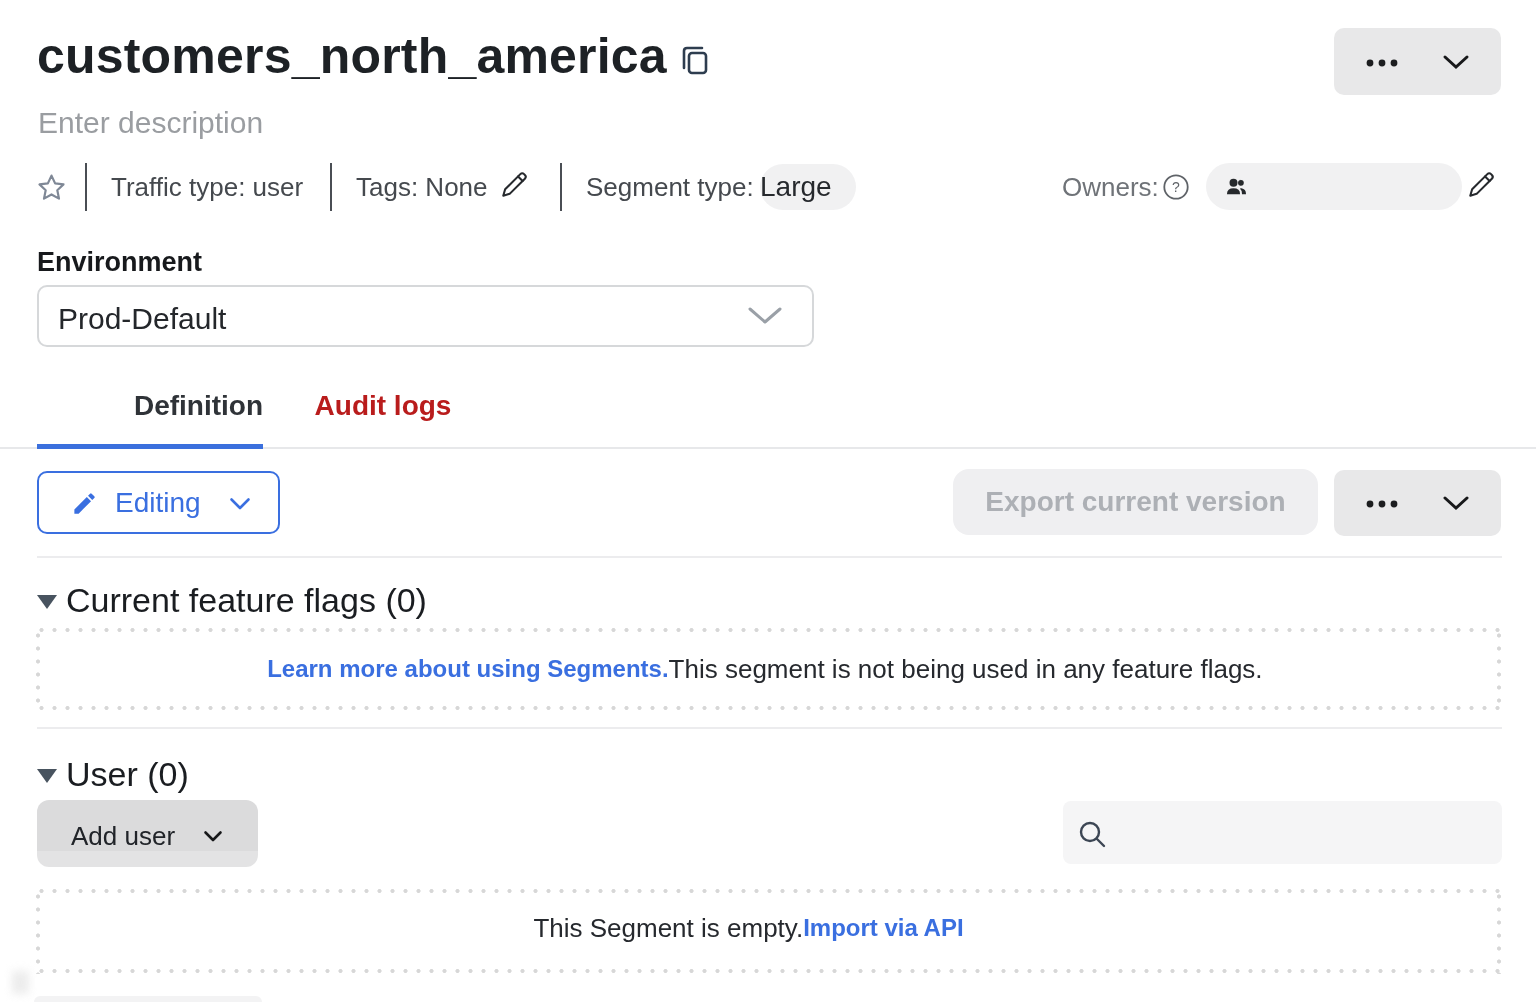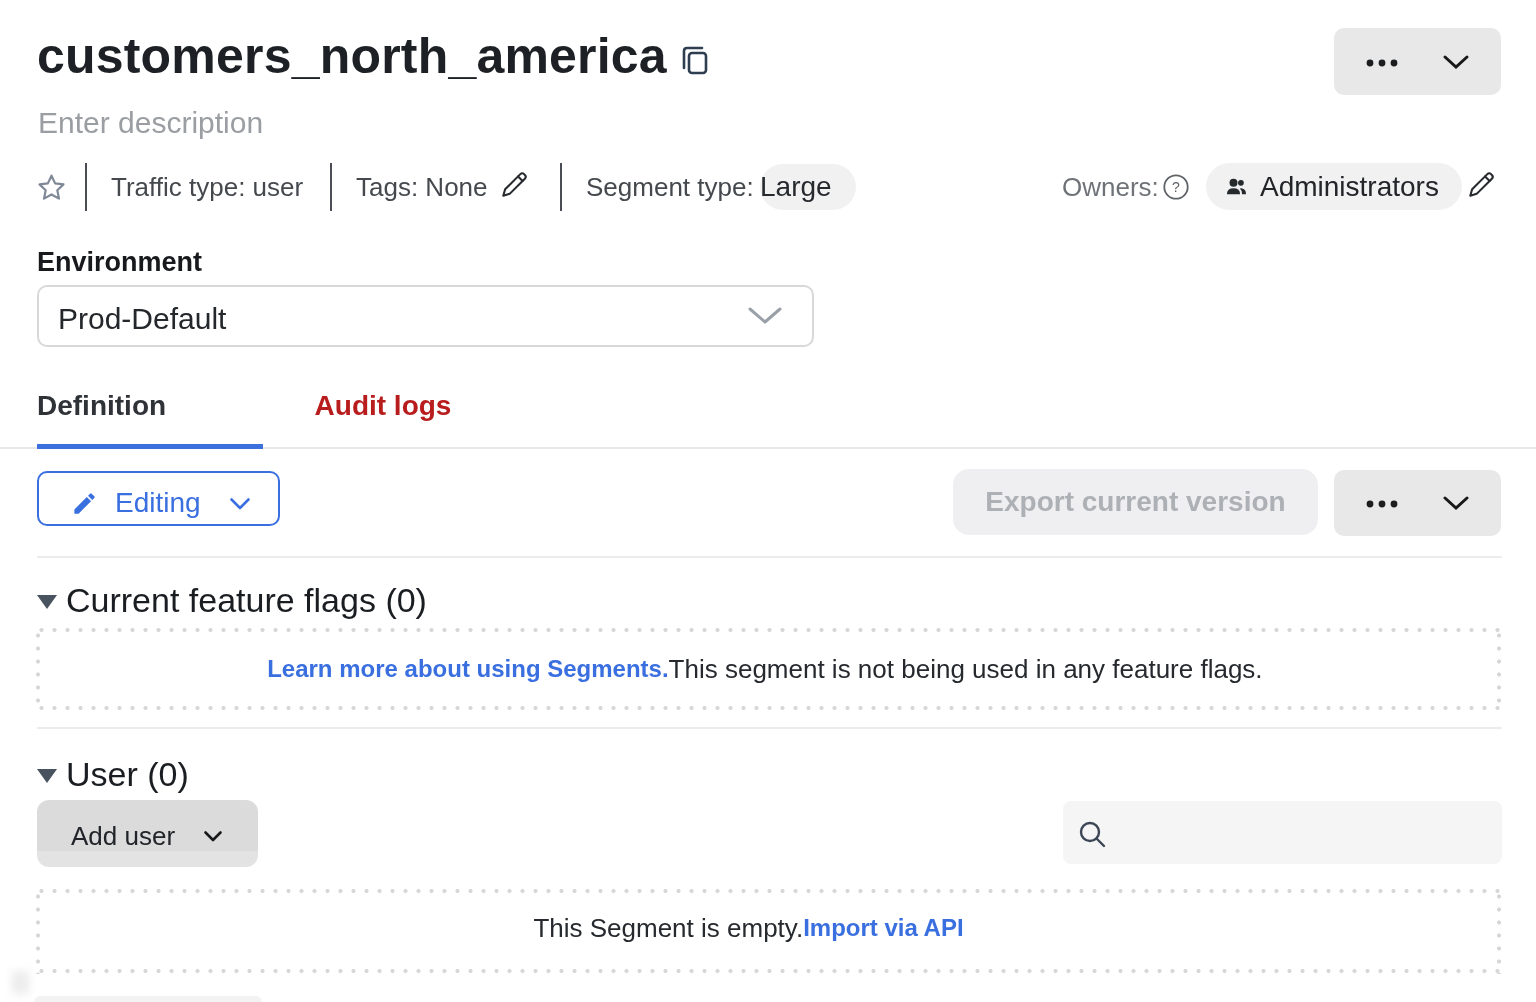--- a/index.html
+++ b/index.html
@@ -51,41 +51,40 @@
     <text x="13" y="18" font-size="14" font-family="Liberation Sans" fill="#5f6368" text-anchor="middle">?</text>
   </svg>
   <div class="abs" style="left:1206px; top:0; width:256px; height:47px; border-radius:24px; background:#f1f1f2;"></div>
   <svg class="abs" style="left:1226px; top:15px;" width="21" height="17" viewBox="0 0 24 20" fill="#26292c">
     <circle cx="8.5" cy="5.5" r="4.7"></circle>
     <path d="M0.8 19 Q0.8 12 8.5 12 Q16.2 12 16.2 19 Z"></path>
     <path d="M15.5 9.8 A4.4 4.4 0 0 0 15.5 1.6 A4.7 4.7 0 0 1 15.5 9.8 Z"></path>
     <circle cx="17.2" cy="5.7" r="3.4"></circle>
     <path d="M17.8 12.1 Q23.2 13 23.2 19 L18.5 19 Q18.4 14.2 16 12.3 Z"></path>
   </svg>
-  <div class="abs" style="left:1260px; top:0; line-height:47px; font-size:28px; color:#232529;">Administrators</div>
   <svg class="abs" style="left:1466px; top:5px;" width="32" height="32" viewBox="0 0 24 24" fill="none" stroke="#26292d" stroke-width="1.55" stroke-linejoin="round" stroke-linecap="round">
     <path d="M4.6 16 L16 4.6 Q17.4 3.2 18.8 4.6 L19.4 5.2 Q20.8 6.6 19.4 8 L8 19.4 L3.2 20.8 Z"></path>
     <path d="M14.3 6.3 L17.7 9.7"></path>
   </svg>
 </div>
 
 <div class="abs" style="left:37px; top:247px; font-size:27px; font-weight:bold; color:#17191c;">Environment</div>
 <div class="abs" style="left:37px; top:285px; width:777px; height:62px; border:2px solid #d6d8da; border-radius:10px;">
   <div class="abs" style="left:19px; top:0; line-height:64px; font-size:30px; color:#24272b;">Prod-Default</div>
   <svg class="abs" style="left:707px; top:18px;" width="38" height="22" viewBox="0 0 38 22" fill="none" stroke="#9aa0a7" stroke-width="3" stroke-linecap="round" stroke-linejoin="round">
     <path d="M4 4 L19 17 L34 4"></path>
   </svg>
 </div>
 
-<div class="abs" style="left:37px; top:390px; width:226px; text-align:left; font-size:28px; font-weight:bold; color:#2f3338;">Definition</div>
+<div class="abs" style="left:37px; top:390px; width:226px; text-align:right; font-size:28px; font-weight:bold; color:#2f3338;">Definition</div>
 <div class="abs" style="left:272px; top:390px; width:222px; text-align:center; font-size:28px; font-weight:bold; color:#b91c1c;">Audit logs</div>
 <div class="abs" style="left:0; top:447px; width:1536px; height:2px; background:#e7e8ea;"></div>
 <div class="abs" style="left:37px; top:444px; width:226px; height:5px; background:#3b70dd;"></div>
 
-<div class="abs" style="left:37px; top:471px; width:243px; height:55px; border:2px solid #3a6fe0; border-radius:10px;">
+<div class="abs" style="left:37px; top:471px; width:243px; height:63px; border:2px solid #3a6fe0; border-radius:10px;">
   <svg class="abs" style="left:32px; top:17px;" width="27" height="27" viewBox="0 0 24 24" fill="#3a6fe0">
     <path d="M3 17.25V21h3.75L17.81 9.94l-3.75-3.75L3 17.25zM20.71 7.04a1 1 0 0 0 0-1.41l-2.34-2.34a1 1 0 0 0-1.41 0l-1.83 1.83 3.75 3.75 1.83-1.83z"></path>
   </svg>
   <div class="abs" style="left:76px; top:0; line-height:59px; font-size:28px; color:#3a6fe0;">Editing</div>
   <svg class="abs" style="left:190px; top:24px;" width="22" height="14" viewBox="0 0 22 14" fill="none" stroke="#3a6fe0" stroke-width="2.6" stroke-linecap="round" stroke-linejoin="round">
     <path d="M2.5 2.5 L11 11 L19.5 2.5"></path>
   </svg>
 </div>
 <div class="abs" style="left:953px; top:469px; width:365px; height:66px; background:#efeff1; border-radius:16px; text-align:center; line-height:66px; font-size:28px; font-weight:bold; color:#adb0b5;">Export current version</div>
 <div class="abs" style="left:1334px; top:470px; width:167px; height:66px; background:#e8e8e9; border-radius:10px;"></div>

